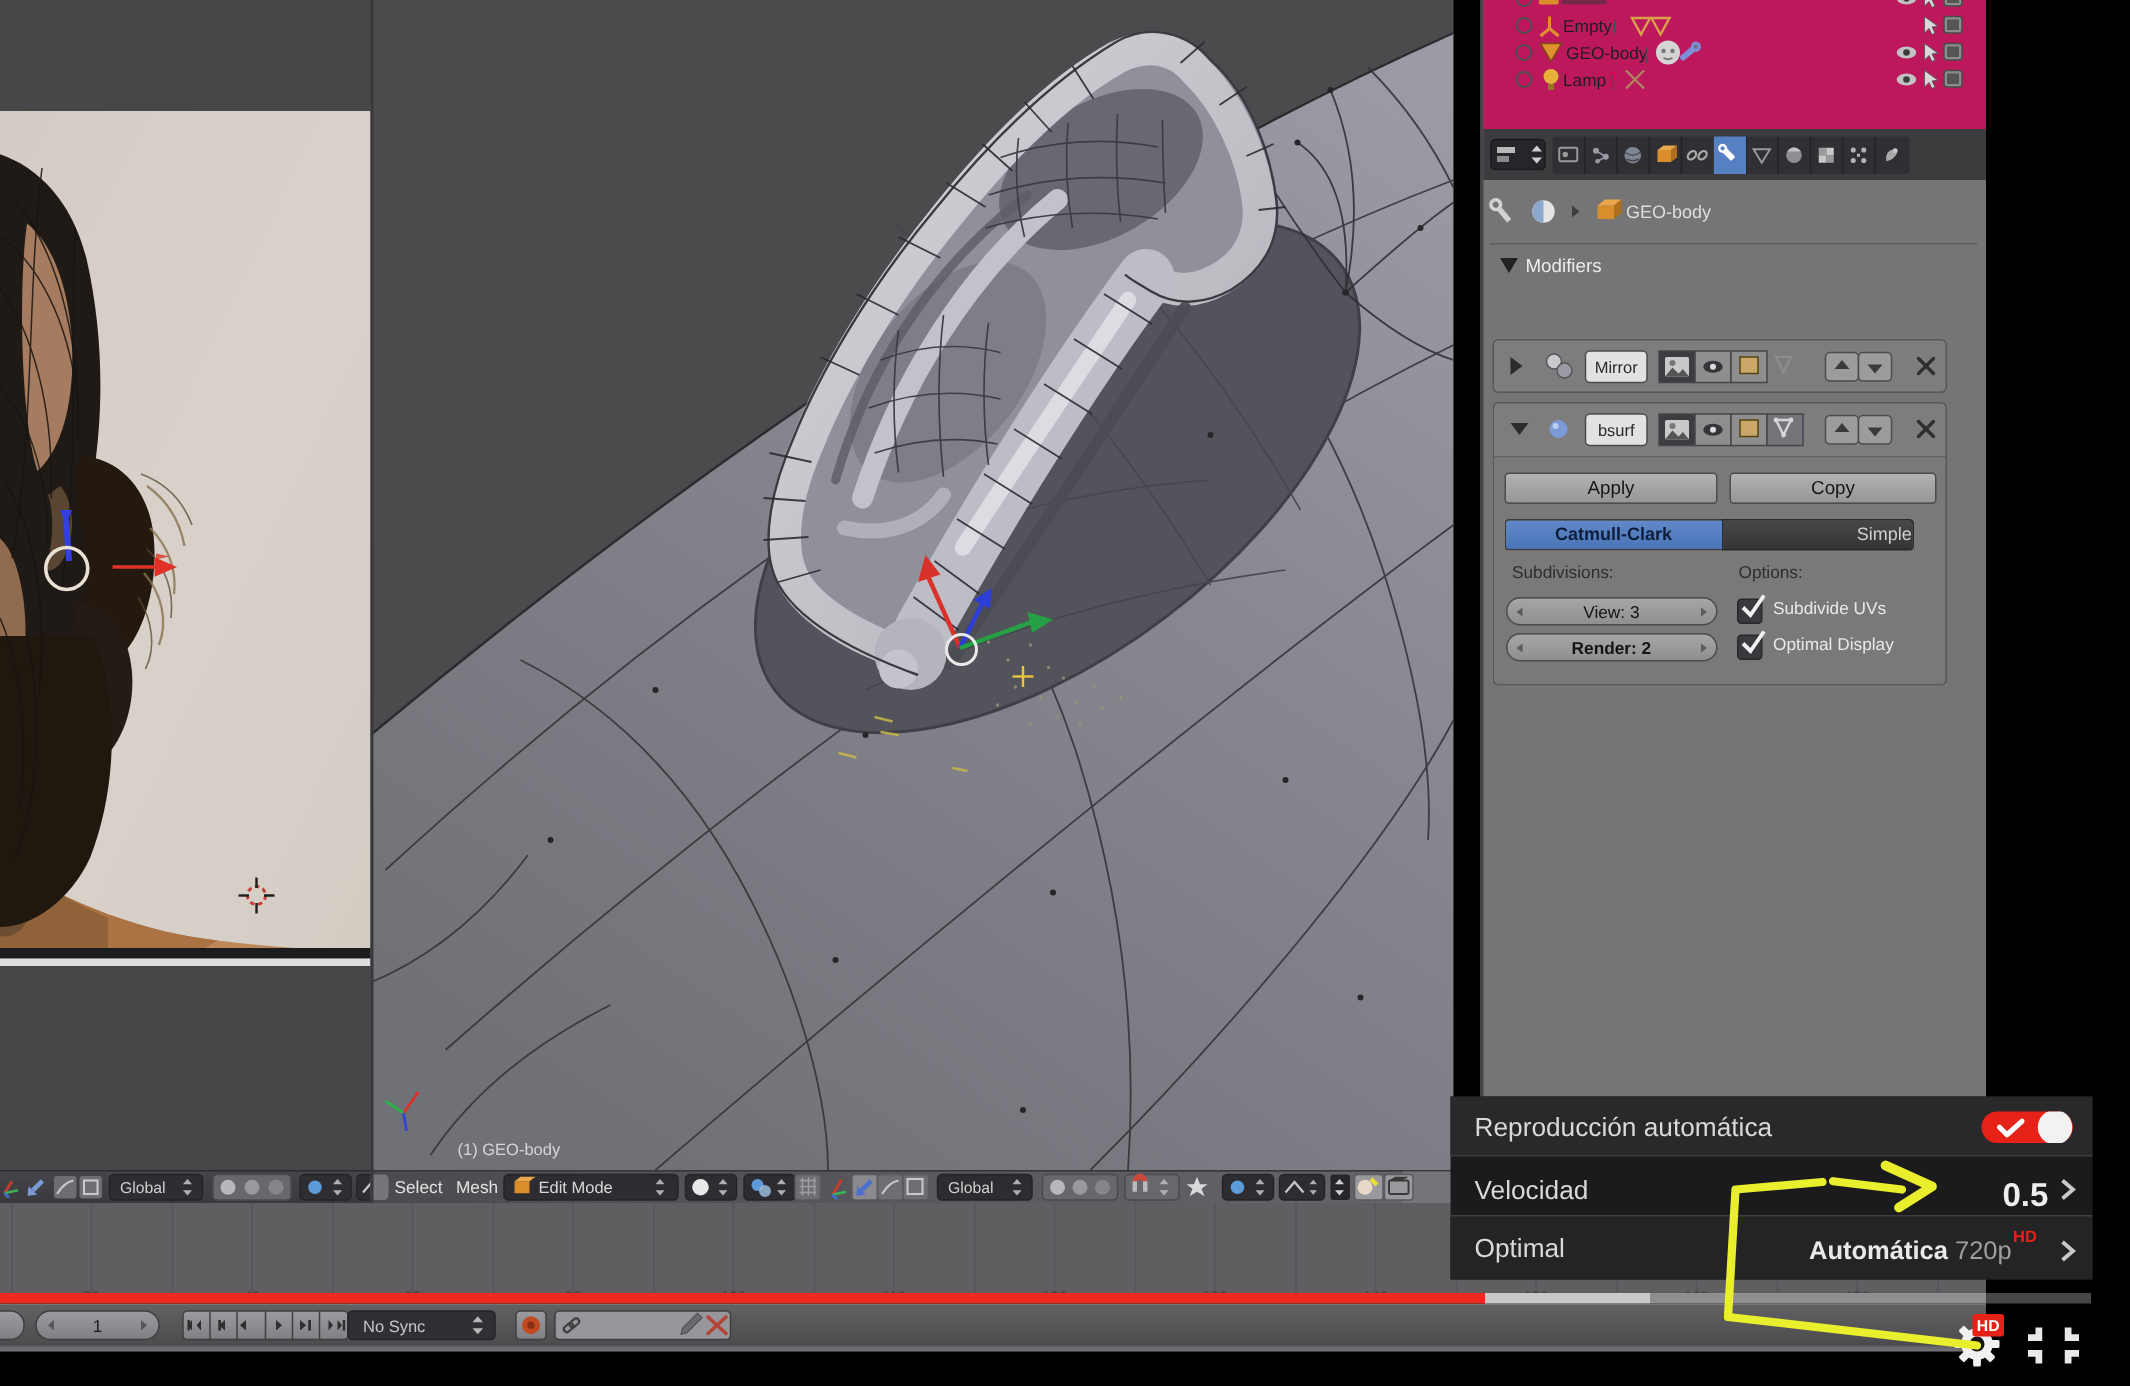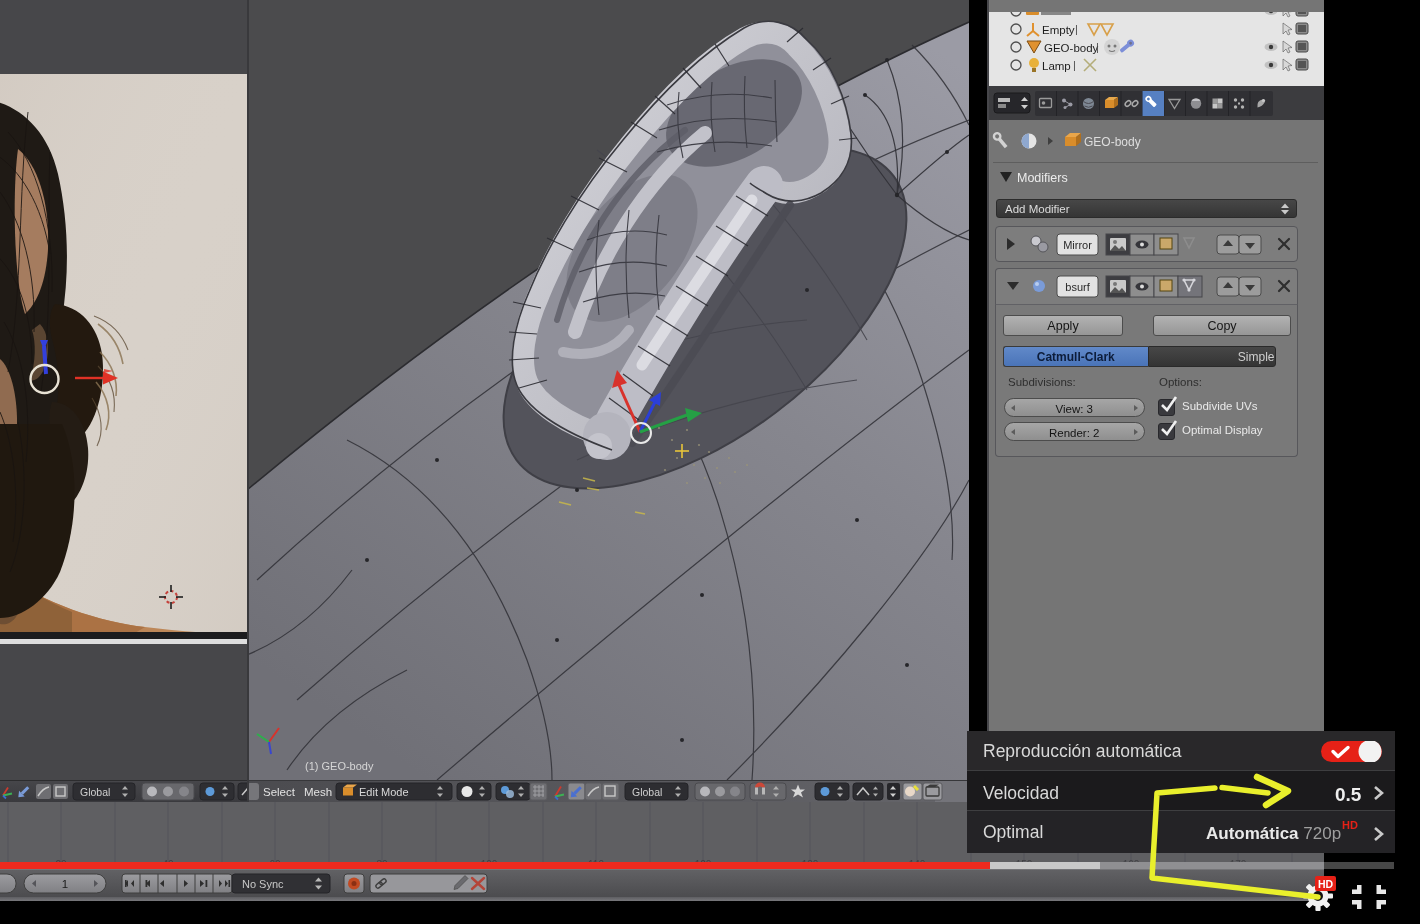--- a/index.html
+++ b/index.html
@@ -388,21 +388,21 @@
         <rect x="676" y="2" width="19" height="17" rx="2" fill="#9a9a9e" stroke="#5a5a5e"></rect>
         <rect x="679" y="6" width="13" height="9" rx="1" fill="none" stroke="#3a3a3a" stroke-width="1.3"></rect>
           <path d="M679,6 l4,-2.5 l9,0 l-4,2.5 Z" fill="#3a3a3a"></path>
       </svg>
     </div>
   </div>
 
   <div class="abs" id="panel" style="left:987px;top:0;width:337px;height:802px;background:#757575;">
     <div class="abs" style="left:0;top:0;width:2px;height:802px;background:#46464a;"></div>
 
-    <div class="abs" style="left:2px;top:12px;width:335px;height:92px;background:#e5e5e5;">
+    <div class="abs" style="left:2px;top:0;width:335px;height:92px;background:#be185d;">
       <svg class="abs" style="left:0;top:0;" width="335" height="86" viewBox="0 0 335 86">
 
         <g transform="translate(0,-1)">
           <circle cx="27" cy="0" r="5" fill="none" stroke="#4e4e4e" stroke-width="1.3"></circle>
           <rect x="37" y="-4" width="13" height="8" rx="1" fill="#d98d2b"></rect>
           <rect x="52" y="-5" width="30" height="9" fill="#3a3a3a" opacity=".55"></rect>
         </g>
 
         <g transform="translate(0,17)">
           <circle cx="27" cy="0" r="5" fill="none" stroke="#4e4e4e" stroke-width="1.3"></circle>
@@ -577,27 +577,20 @@
         </g>
       <text x="97" y="25.5" font-size="12" fill="#dedede">GEO-body</text>
     </svg>
     <div class="abs" style="left:6px;top:162px;width:325px;height:1px;background:#5e5e5e;"></div>
 
     <svg class="abs" style="left:0;top:166px;" width="337" height="22" viewBox="0 0 337 22">
       <path d="M13,6 L25,6 L19,16 Z" fill="#222"></path>
       <text x="30" y="15.5" font-size="12.5" fill="#ececec">Modifiers</text>
     </svg>
 
-    <div class="abs" style="left:9px;top:199px;width:301px;height:19px;border-radius:3px;background:linear-gradient(#474747,#353535);border:1px solid #2b2b2b;box-sizing:border-box;">
-      <div class="txt" style="left:8px;top:2.5px;font-size:11.5px;color:#dcdcdc;">Add Modifier</div>
-      <svg class="abs" style="right:6px;top:2px;" width="10" height="14">
-          <path d="M1,6 l4,-4.5 l4,4.5 Z" fill="#c9c9c9"></path>
-          <path d="M1,8 l4,4.5 l4,-4.5 Z" fill="#c9c9c9"></path>
-        </svg>
-    </div>
 
     <div class="abs" style="left:8px;top:226px;width:303px;height:36px;border-radius:4px;background:#7d7d7d;border:1px solid #57575b;box-sizing:border-box;">
       <svg class="abs" style="left:0;top:0;" width="301" height="34" viewBox="0 0 301 34">
         <path d="M11,11 L19,17 L11,23 Z" fill="#2b2b2b"></path>
         <circle cx="40" cy="14" r="5" fill="#c9c9cf" stroke="#55555a"></circle>
           <circle cx="47" cy="20" r="5" fill="#9a9aa2" stroke="#55555a"></circle>
         <rect x="61" y="7" width="41" height="21" rx="3" fill="#e2e2e2" stroke="#4c4c4c"></rect>
         <text x="81.5" y="21.5" font-size="11" fill="#2a2a2a" text-anchor="middle">Mirror</text>
         <g>
           <rect x="110" y="7" width="24" height="21" fill="#3d3d41" stroke="#46464a"></rect>
@@ -655,21 +648,21 @@
         </g>
         <g stroke="#2e2e2e" stroke-width="2.2" stroke-linecap="round">
             <line x1="283" y1="12" x2="293" y2="22"></line>
             <line x1="293" y1="12" x2="283" y2="22"></line>
           </g>
       </svg>
     </div>
 
     <div class="abs" style="left:8px;top:304px;width:303px;height:153px;border-radius:0 0 4px 4px;background:#797979;border:1px solid #57575b;border-top:1px solid #616165;box-sizing:border-box;">
 
-      <div class="abs" style="left:7px;top:10px;width:120px;height:21px;border-radius:3px;background:linear-gradient(#b2b2b2,#969696);border:1px solid #4c4c4c;box-sizing:border-box;text-align:center;">
+      <div class="abs" style="left:7px;top:10px;width:142px;height:21px;border-radius:3px;background:linear-gradient(#b2b2b2,#969696);border:1px solid #4c4c4c;box-sizing:border-box;text-align:center;">
         <span style="font-size:12.5px;color:#161616;line-height:19px;">Apply</span></div>
       <div class="abs" style="left:157px;top:10px;width:138px;height:21px;border-radius:3px;background:linear-gradient(#b2b2b2,#969696);border:1px solid #4c4c4c;box-sizing:border-box;text-align:center;">
         <span style="font-size:12.5px;color:#161616;line-height:19px;">Copy</span></div>
 
       <div class="abs" style="left:7px;top:41px;width:144.5px;height:21px;border-radius:3px 0 0 3px;background:linear-gradient(#6189c9,#4a74b8);border:1px solid #3a3a3a;border-right:none;box-sizing:border-box;text-align:center;font-weight:bold;">
         <span style="font-size:12px;color:#0d1d3a;line-height:19px;">Catmull-Clark</span></div>
       <div class="abs" style="left:151.5px;top:41px;width:128px;height:21px;border-radius:0 3px 3px 0;background:linear-gradient(#474747,#343434);border:1px solid #2a2a2a;box-sizing:border-box;text-align:right;">
         <span style="font-size:12px;color:#cfcfcf;line-height:19px;">Simple</span></div>
       <div class="txt" style="left:12px;top:71px;font-size:11.5px;color:#2e2e2e;">Subdivisions:</div>
       <div class="txt" style="left:163px;top:71px;font-size:11.5px;color:#2e2e2e;">Options:</div>
@@ -677,21 +670,21 @@
       <div class="abs" style="left:8px;top:93px;width:140.5px;height:19px;border-radius:9.5px;background:linear-gradient(#a6a6a6,#8f8f8f);border:1px solid #4c4c4c;box-sizing:border-box;text-align:center;">
         <span style="font-size:11.5px;color:#141414;line-height:17px;">View: 3</span>
         <svg class="abs" style="left:4px;top:4.5px;" width="8" height="8">
             <path d="M6,1 L2,4 L6,7 Z" fill="#5c5c5c"></path>
           </svg>
         <svg class="abs" style="right:4px;top:4.5px;" width="8" height="8">
             <path d="M2,1 L6,4 L2,7 Z" fill="#5c5c5c"></path>
           </svg>
       </div>
 
-      <div class="abs" style="left:8px;top:117px;width:140.5px;height:19px;border-radius:9.5px;background:linear-gradient(#a6a6a6,#8f8f8f);border:1px solid #4c4c4c;box-sizing:border-box;text-align:center;">
+      <div class="abs" style="left:8px;top:117px;width:140.5px;height:19px;border-radius:9.5px;background:linear-gradient(#a6a6a6,#8f8f8f);border:1px solid #4c4c4c;box-sizing:border-box;text-align:center;font-weight:bold;">
         <span style="font-size:11.5px;color:#141414;line-height:17px;">Render: 2</span>
         <svg class="abs" style="left:4px;top:4.5px;" width="8" height="8">
             <path d="M6,1 L2,4 L6,7 Z" fill="#5c5c5c"></path>
           </svg>
         <svg class="abs" style="right:4px;top:4.5px;" width="8" height="8">
             <path d="M2,1 L6,4 L2,7 Z" fill="#5c5c5c"></path>
           </svg>
       </div>
 
       <div class="abs" style="left:162px;top:93.5px;width:17px;height:17px;border-radius:3px;background:#3a3a3e;border:1px solid #28282c;box-sizing:border-box;"></div>
@@ -822,21 +815,21 @@
     <div class="txt" style="left:16px;top:10px;font-size:17.5px;color:#d9d9d9;">Reproducción automática</div>
     <div class="txt" style="left:16px;top:52px;font-size:17.5px;color:#d9d9d9;">Velocidad</div>
     <div class="txt" style="left:16px;top:91px;font-size:17.5px;color:#d9d9d9;">Optimal</div>
 
     <div class="abs" style="left:354px;top:10px;width:61px;height:21px;border-radius:11px;background:#e62117;"></div>
     <svg class="abs" style="left:354px;top:10px;" width="61" height="21">
       <path d="M12,10.5 L17,15.5 L27,6.5" stroke="#fff" stroke-width="3.4" fill="none" stroke-linecap="round" stroke-linejoin="round"></path>
       <circle cx="49" cy="10.5" r="11.5" fill="#f2f2f2"></circle>
     </svg>
 
-    <div class="txt" style="left:368px;top:53px;font-size:19px;font-weight:bold;color:#eee;">0.5</div>
+    <div class="txt" style="left:368px;top:53px;font-size:22px;font-weight:bold;color:#eee;">0.5</div>
     <svg class="abs" style="left:404px;top:54px;" width="14" height="16">
         <path d="M4,2 L11,8 L4,14" stroke="#c9c9c9" stroke-width="2.6" fill="none"></path>
       </svg>
     <div class="txt" style="left:239px;top:93px;font-size:17px;font-weight:bold;color:#e9e9e9;">Automática <span style="font-weight:normal;color:#9f9f9f;">720p</span></div>
     <div class="txt" style="left:375px;top:88px;font-size:11px;font-weight:bold;color:#e62117;">HD</div>
     <svg class="abs" style="left:404px;top:95px;" width="14" height="16">
         <path d="M4,2 L11,8 L4,14" stroke="#c9c9c9" stroke-width="2.6" fill="none"></path>
       </svg>
   </div>
 

